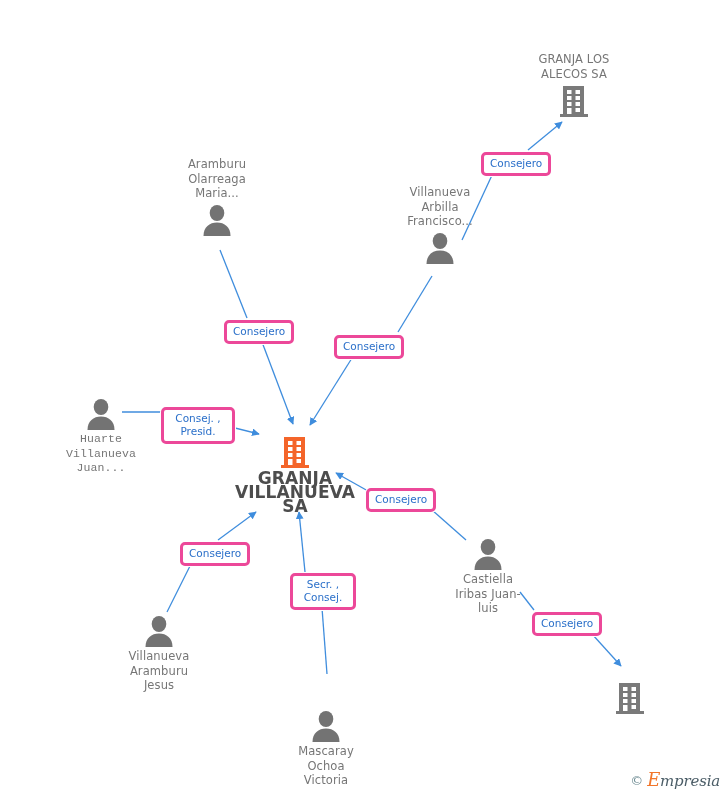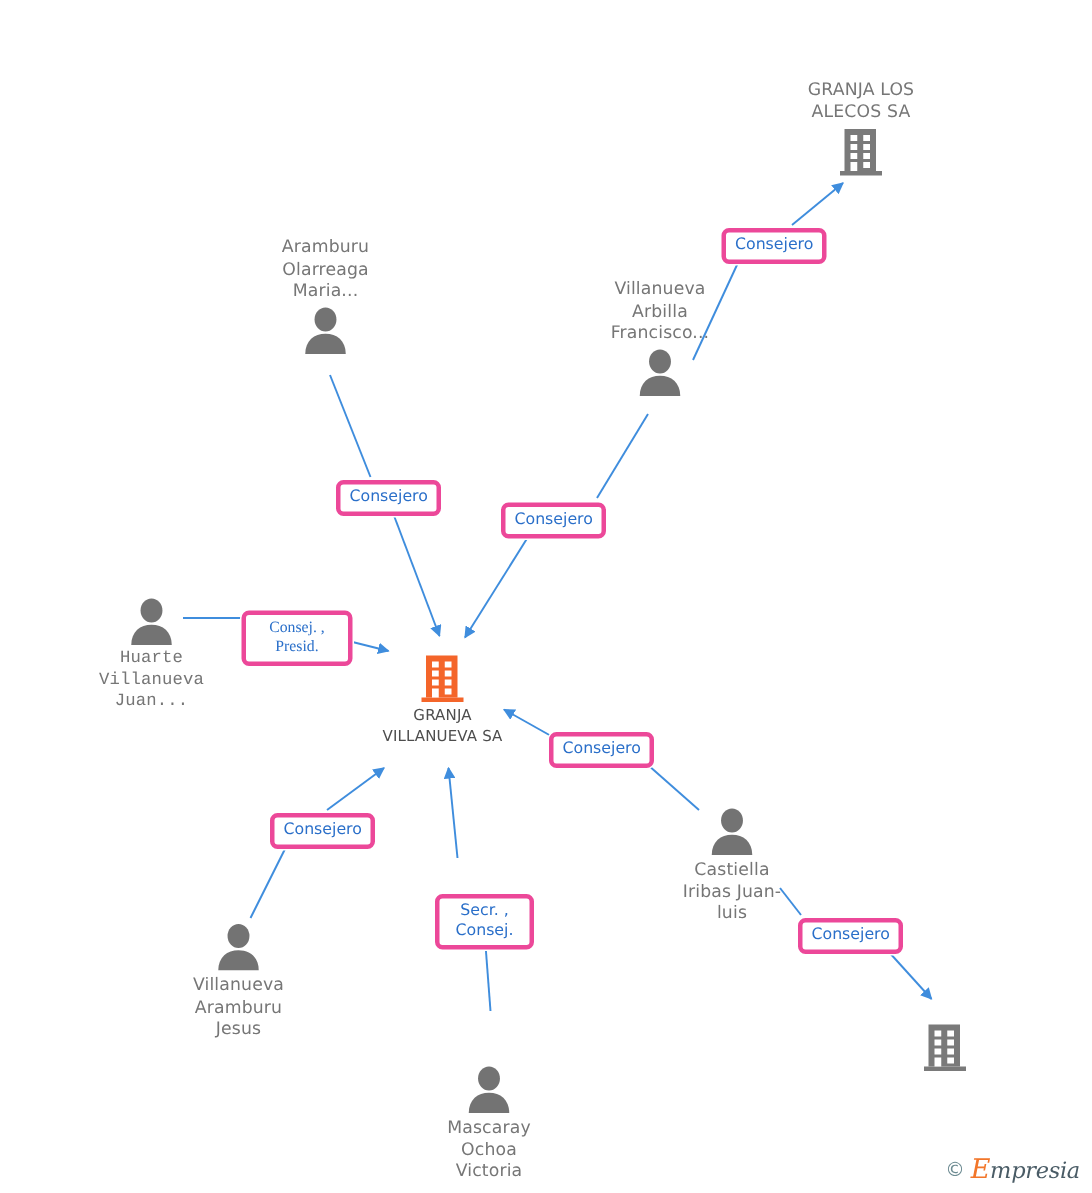--- a/index.html
+++ b/index.html
@@ -43,22 +43,22 @@
     display: block;
     margin-top: 2px;
     font-size: 11.5px;
     line-height: 14.5px;
     color: #767676;
     letter-spacing: 0.1px;
     white-space: pre-line;
   }
   .node.company-main .node-label {
     color: #4d4d4d;
-    font-weight: normal;
-    font-size: 10px;
+    font-weight: bold;
+    font-size: 17px;
     line-height: 14px;
   }
   
   .node.label-top .node-label {
     margin-top: 0;
     margin-bottom: 3px;
   }
 
   
   .edge-label {
@@ -270,28 +270,28 @@
       </svg>
     </span>
   </div>
 
   <div class="edge-label" style="left:481px; top:152px;">Consejero</div>
 
   <div class="edge-label" style="left:224px; top:320px;">Consejero</div>
 
   <div class="edge-label" style="left:334px; top:335px;">Consejero</div>
 
-  <div class="edge-label" style="left:161px; top:407px; width:56px;font-family:Liberation Serif, serif;">Consej. ,
+  <div class="edge-label" style="left:161px; top:407px; width:56px;">Consej. ,
 Presid.</div>
 
   <div class="edge-label" style="left:366px; top:488px;">Consejero</div>
 
   <div class="edge-label" style="left:180px; top:542px;">Consejero</div>
 
-  <div class="edge-label" style="left:290px; top:596px; width:48px;">Secr. ,
+  <div class="edge-label" style="left:290px; top:573px; width:48px;">Secr. ,
 Consej.</div>
 
   <div class="edge-label" style="left:532px; top:612px;">Consejero</div>
 
   <div id="watermark">
     <span class="wm-c">©</span>
     <span class="wm-name"><span class="wm-e">E</span><span>mpresia</span></span>
   </div>
 
 </div>

